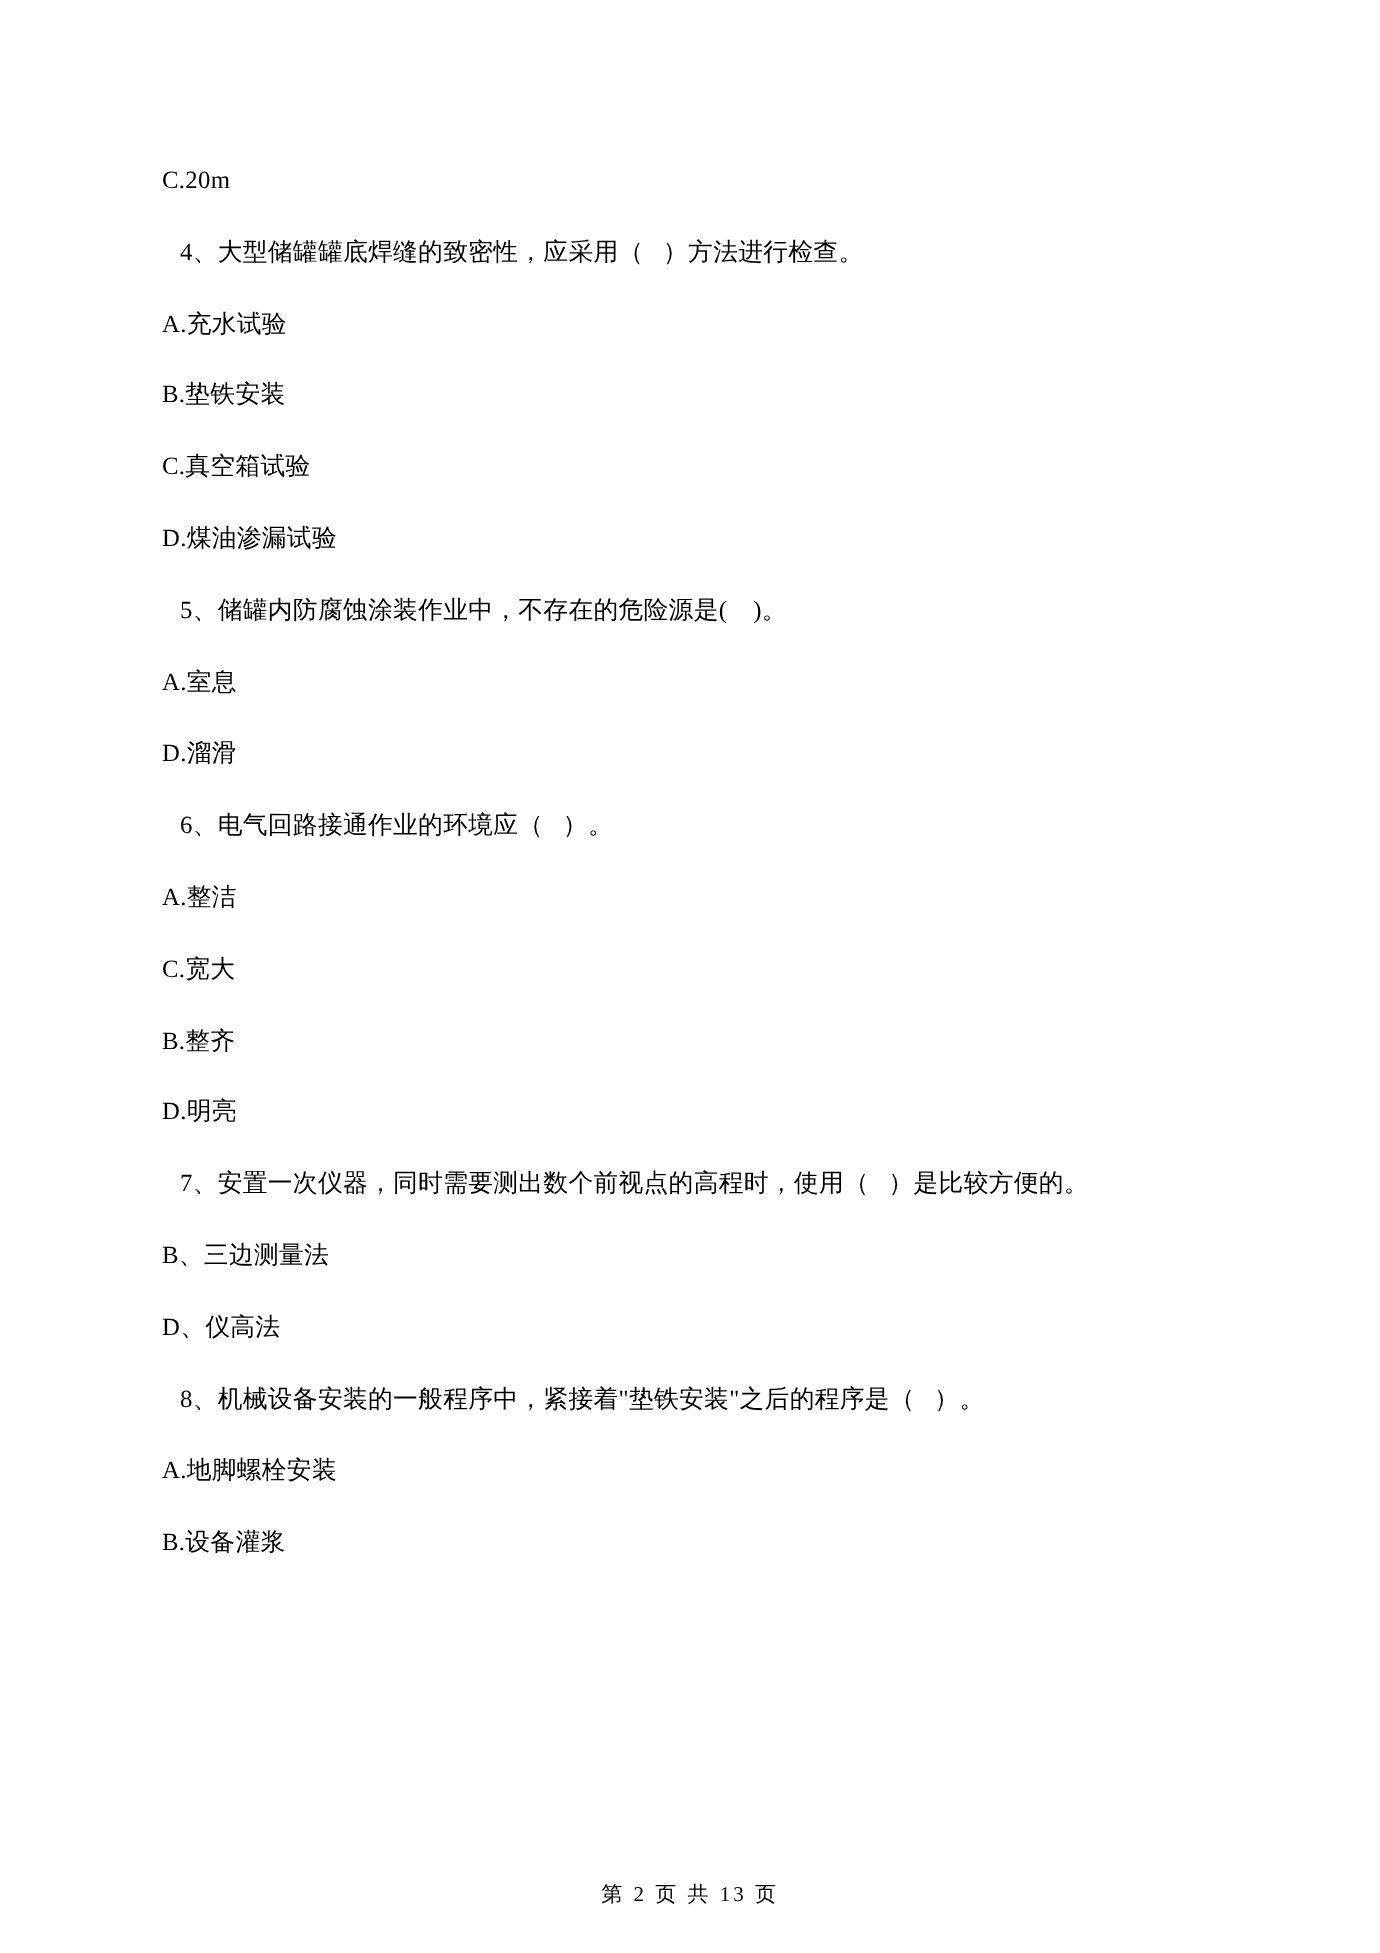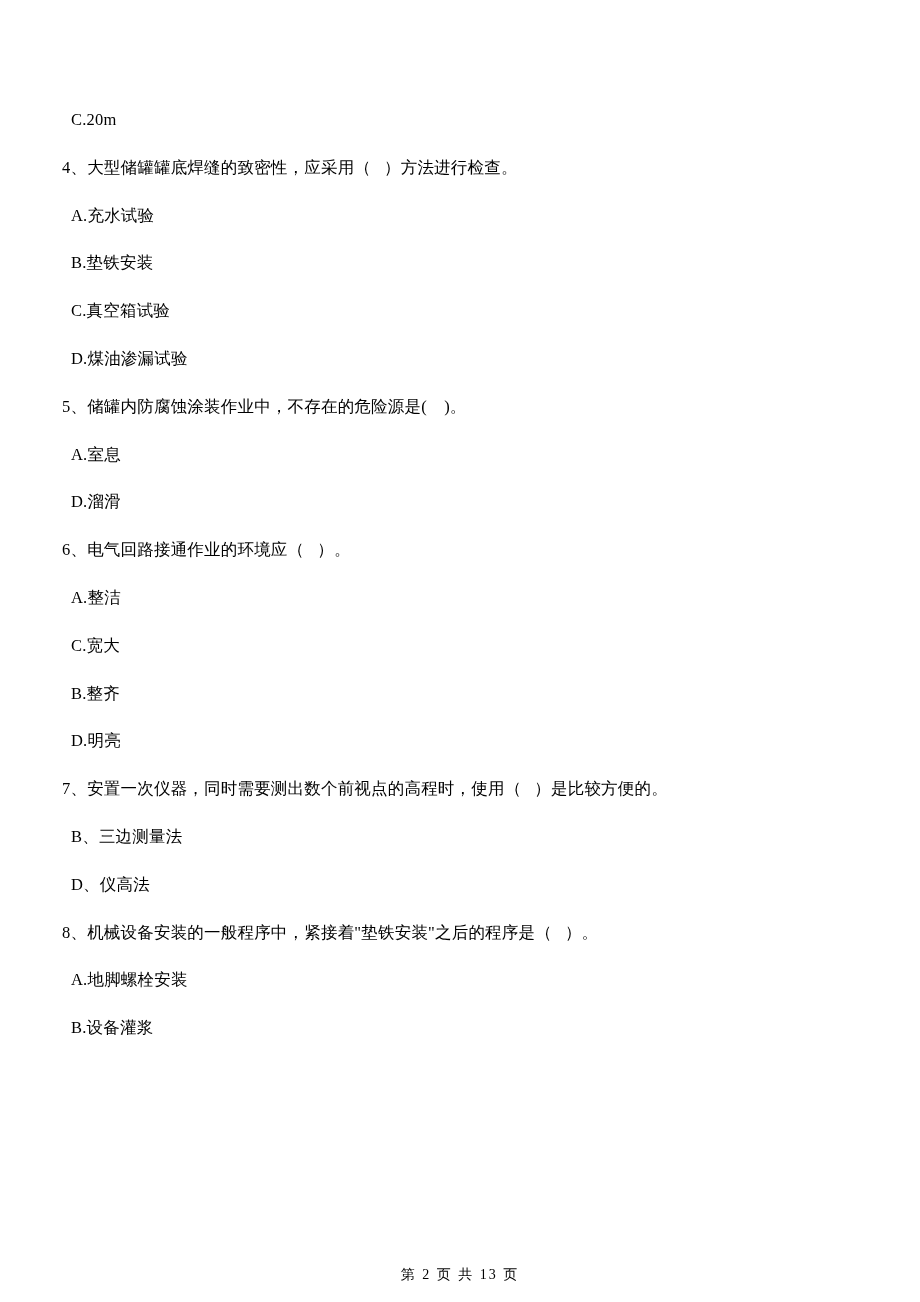--- a/index.html
+++ b/index.html
@@ -18,30 +18,30 @@
       padding-top: 110px;
       padding-left: 0;
     }
     .line {
       font-size: 16.5px;
       line-height: 1.2;
       letter-spacing: 0.2px;
       white-space: pre;
     }
     .option-line {
-      margin-left: 71px;
+      margin-left: 108px;
       margin-bottom: 28px;
     }
     .question-line {
-      margin-left: 62px;
+      margin-left: 120px;
       margin-bottom: 28px;
     }
     .footer {
       position: absolute;
-      bottom: 18px;
+      bottom: 30px;
       width: 100%;
       text-align: center;
       font-size: 14px;
       letter-spacing: 2px;
     }
   </style>
 </head>
 <body>
 
 <div class="page">

